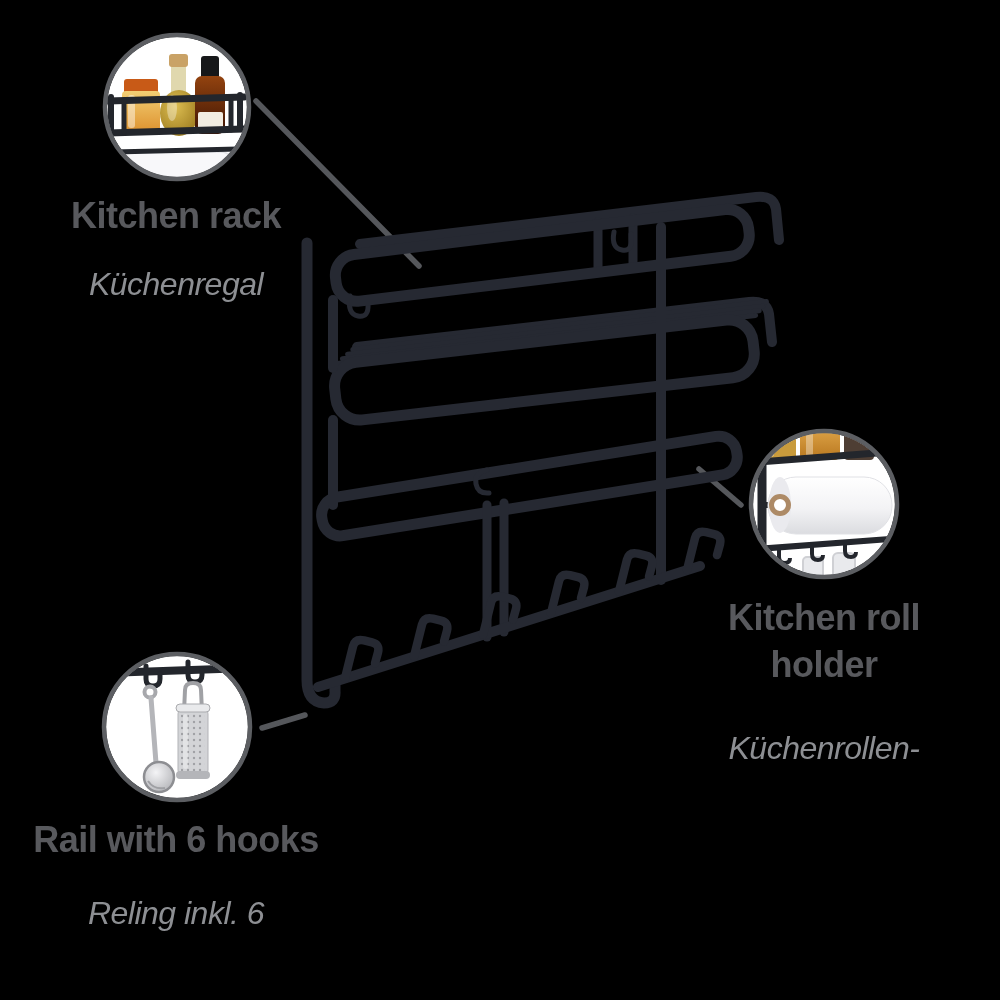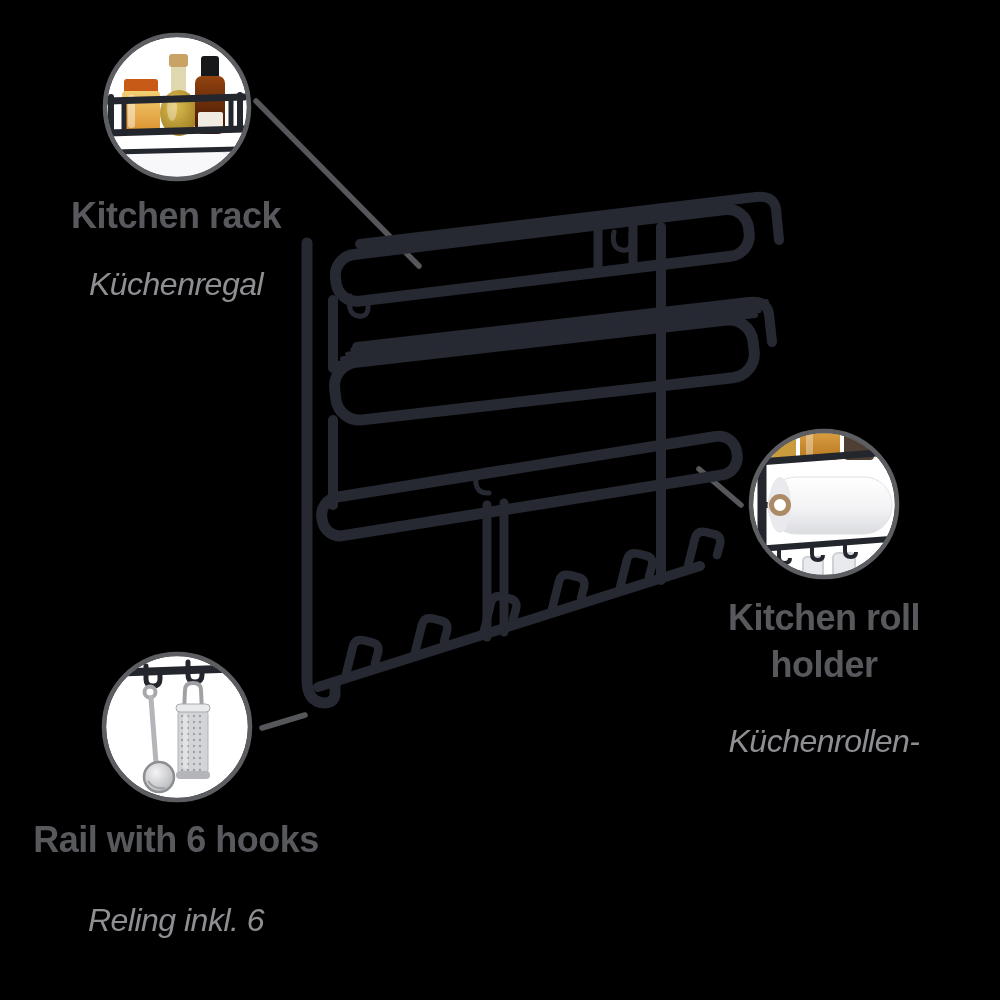--- a/index.html
+++ b/index.html
@@ -13,23 +13,23 @@
     font-weight:bold;font-size:36px;letter-spacing:-0.5px;
     color:#58595d;line-height:47px;
   }
   .label .subtitle{
     font-weight:normal;font-style:italic;font-size:32px;letter-spacing:-0.5px;
     color:#8d8f93;line-height:49px;
   }
   #lbl-rack{left:16px;top:192px;width:320px;}
   #lbl-rack .subtitle{margin-top:21px;}
   #lbl-roll{left:694px;top:594px;width:260px;}
-  #lbl-roll .subtitle{margin-top:28px;line-height:50px;}
+  #lbl-roll .subtitle{margin-top:35px;line-height:50px;}
   #lbl-rail{left:14px;top:816px;width:324px;}
-  #lbl-rail .subtitle{margin-top:35px;line-height:44px;}
+  #lbl-rail .subtitle{margin-top:28px;line-height:44px;}
 </style>
 </head>
 <body>
 
 <div class="stage">
 
 <svg width="1000" height="1000" viewBox="0 0 1000 1000">
   <defs>
     <clipPath id="c1clip">
           <circle cx="177" cy="107" r="70"></circle>

